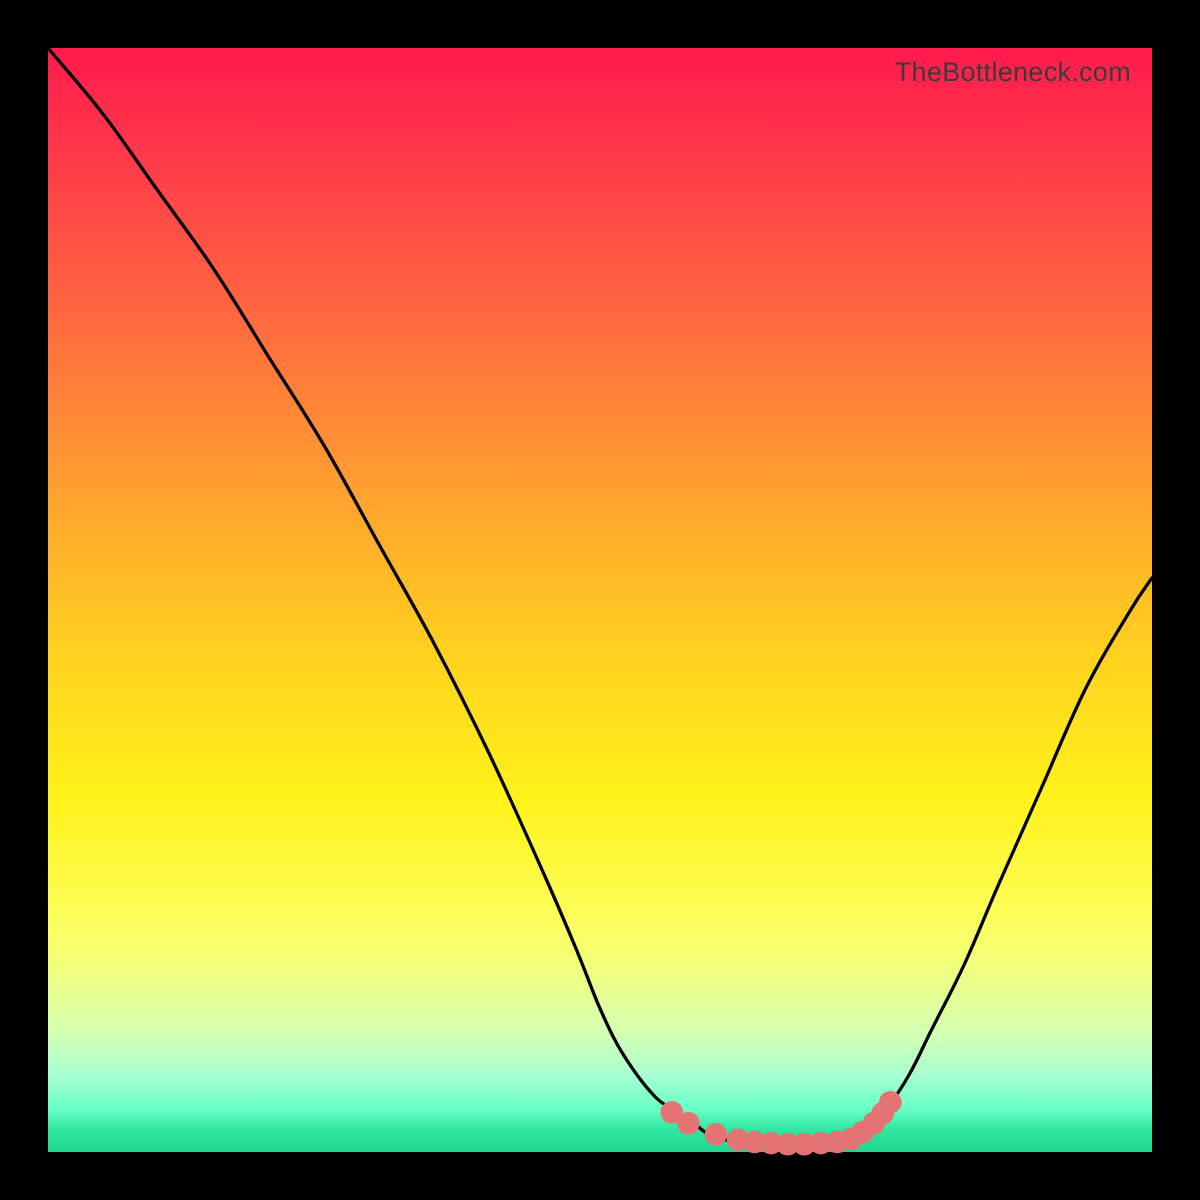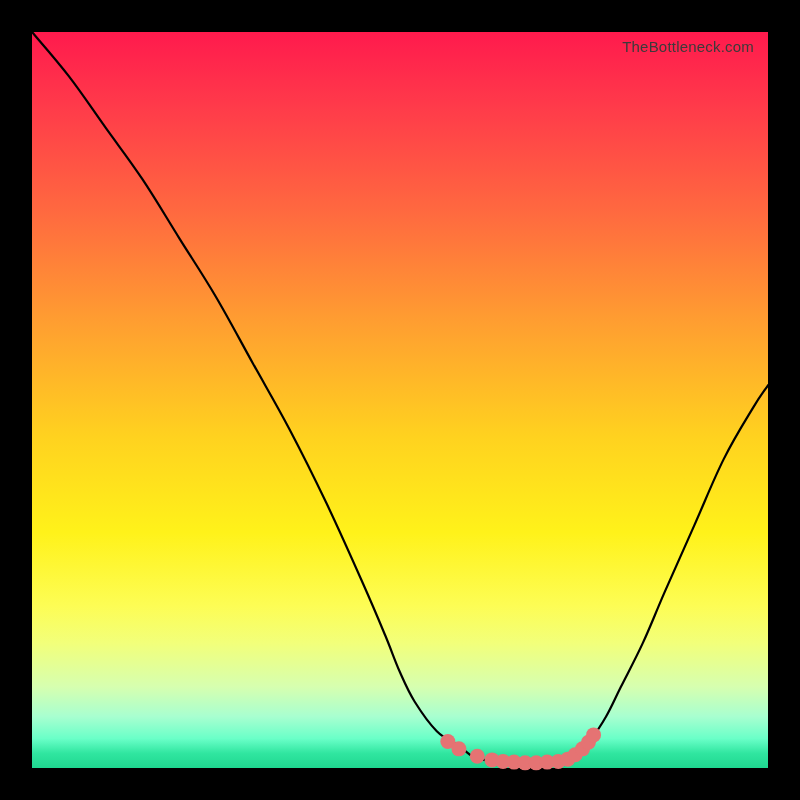--- a/index.html
+++ b/index.html
@@ -38,21 +38,21 @@
       #a8ffd0 93%,
       #6affc8 96%,
       #30e6a0 98%,
       #1fd790 100%
     );
   }
   .watermark {
     position: absolute;
     top: 6px;
     right: 14px;
-    font-size: 15px;
+    font-size: 18px;
     font-weight: 500;
     color: #3b3b3b;
     letter-spacing: 0.2px;
     margin-left: 16px;
   }
   svg.curves {
     position: absolute;
     left: 0;
     top: 0;
     width: 736px;

